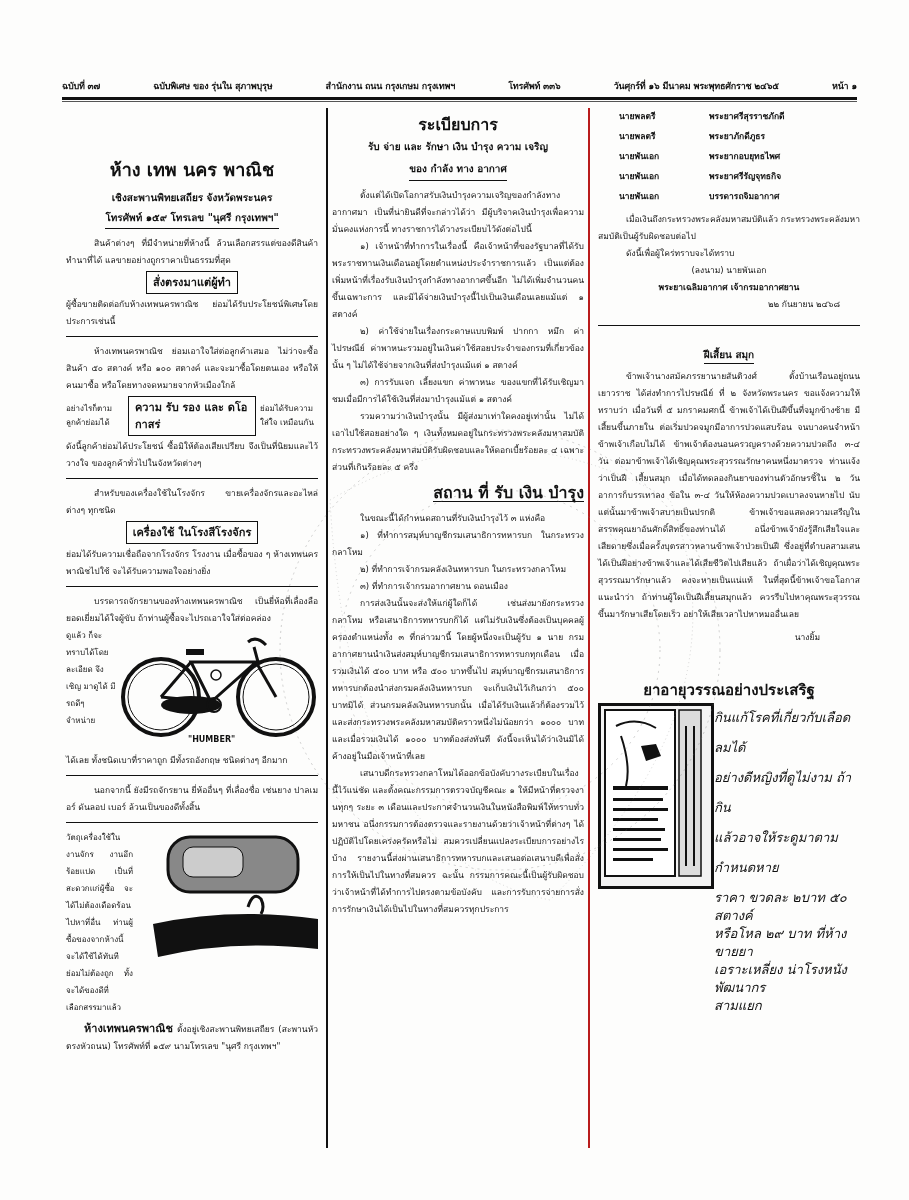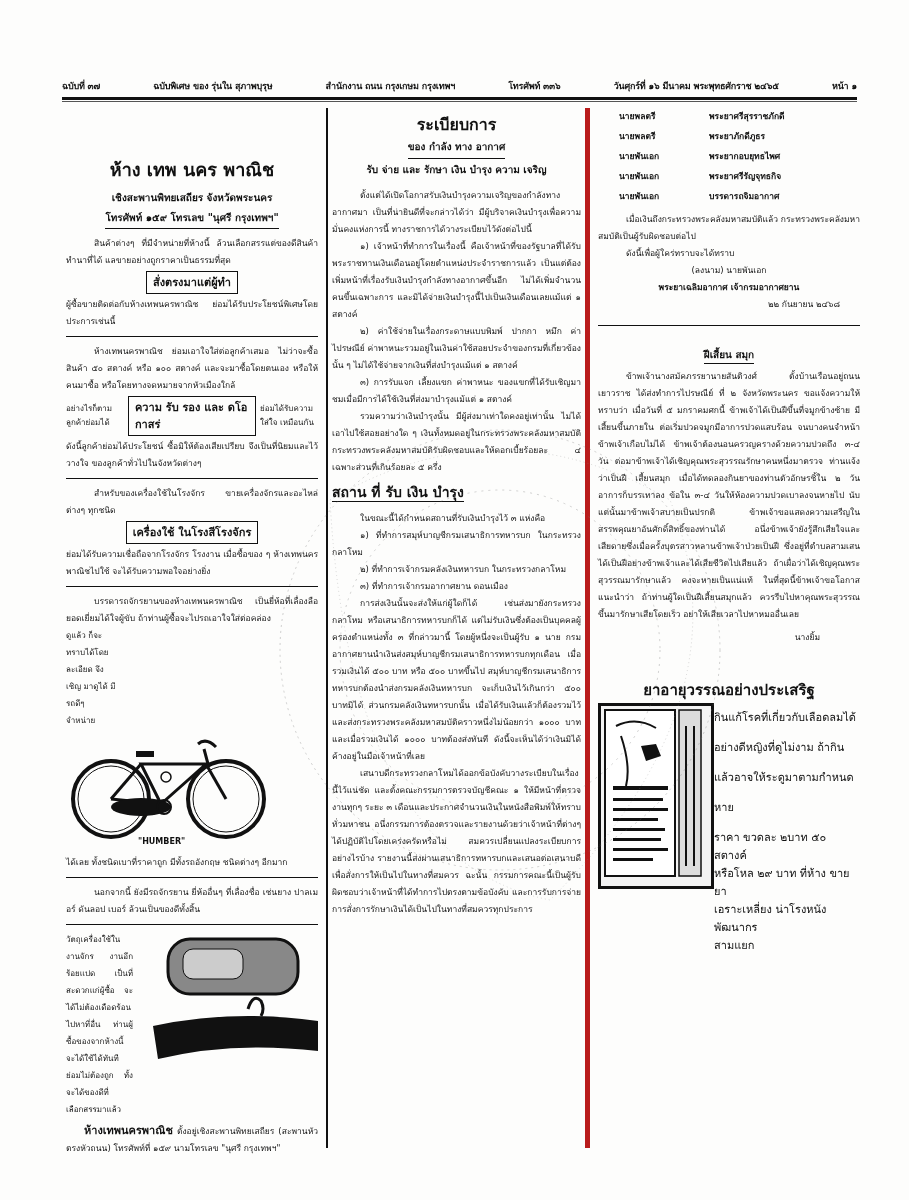--- a/index.html
+++ b/index.html
@@ -4,36 +4,36 @@
 <style>
   html,body{margin:0;padding:0;background:#fff;}
   body{width:909px;height:1200px;position:relative;overflow:hidden;font-family:"DejaVu Sans",sans-serif;color:#111;}
   .page{position:absolute;left:0;top:0;width:909px;height:1200px;background:#fdfdfc;}
   .masthead{position:absolute;left:62px;top:78px;width:795px;height:16px;display:flex;justify-content:space-between;align-items:center;font-size:9px;font-weight:bold;white-space:nowrap;letter-spacing:-0.2px;}
   .masthead span{display:inline-block;}
   .rule-top{position:absolute;left:62px;top:97px;width:795px;height:3px;background:#111;}
   .rule-top2{position:absolute;left:62px;top:101px;width:795px;height:1px;background:#555;}
   .col{position:absolute;top:104px;font-size:8.5px;line-height:17px;}
   .col-left{left:66px;width:252px;}
-  .col-mid{left:326px;width:264px;top:108px;border-left:2px solid #111;border-right:5px solid #b91c1c;padding:0 4px;height:1040px;box-sizing:border-box;}
+  .col-mid{left:326px;width:264px;top:108px;border-left:2px solid #111;border-right:2px solid #b91c1c;padding:0 4px;height:1040px;box-sizing:border-box;}
   .col-right{left:598px;width:262px;}
   .center{text-align:center;}
   .bold{font-weight:bold;}
   .headline{font-size:18px;font-weight:bold;text-align:center;margin:54px 0 6px 0;line-height:24px;}
   .sub{font-size:10px;font-weight:bold;text-align:center;line-height:20px;}
   .underline{border-bottom:1px solid #111;display:inline-block;}
   p{margin:0;text-align:justify;}
   .indent{text-indent:28px;}
   .hr{height:0;border-top:1.5px solid #111;margin:6px 0;}
   .boxed{display:inline-block;border:1.5px solid #111;padding:2px 6px;font-size:11px;font-weight:bold;margin:2px 4px;}
   .boxrow{display:flex;align-items:center;justify-content:space-between;}
   .boxrow .side{width:70px;font-size:8px;line-height:14px;}
   .mid-title{font-size:16px;font-weight:bold;text-align:center;margin-top:6px;line-height:22px;}
   .mid-sub{font-size:10px;font-weight:bold;text-align:center;line-height:22px;}
-  .section-title{font-size:14px;font-weight:bold;text-align:left;margin:8px 0;}
+  .section-title{font-size:16px;font-weight:bold;text-align:right;margin:8px 0;}
   .committee{display:grid;grid-template-columns:90px 130px;justify-content:center;row-gap:3px;font-size:8.5px;font-weight:bold;margin:4px 0 6px 0;}
   .right-title{font-size:11px;font-weight:bold;text-align:center;margin-top:4px;}
   .bike{width:200px;height:120px;}
   .adbox{position:relative;}
   .ad-title{font-size:15px;font-weight:bold;text-align:center;margin:8px 0 4px 0;}
   .med-box{width:110px;height:180px;border:3px solid #111;background:#f3f3f3;position:relative;}
   .speckle{position:absolute;pointer-events:none;opacity:0.35;}
 </style>
 </head>
 <body>
@@ -79,21 +79,21 @@
 
     <div>
       <p class="indent">สำหรับของเครื่องใช้ในโรงจักร ขายเครื่องจักรและอะไหล่ต่างๆ ทุกชนิด</p>
       <div class="center"><span class="boxed">เครื่องใช้ ในโรงสีโรงจักร</span></div>
       <p>ย่อมได้รับความเชื่อถือจากโรงจักร โรงงาน เมื่อซื้อของ ๆ ห้างเทพนครพาณิชไปใช้ จะได้รับความพอใจอย่างยิ่ง</p>
     </div>
     <div class="hr"></div>
 
     <div>
       <p class="indent">บรรดารถจักรยานของห้างเทพนครพาณิช เป็นยี่ห้อที่เลื่องลือ ยอดเยี่ยมได้ใจผู้ขับ ถ้าท่านผู้ซื้อจะไปรถเอาใจใส่ต่อคล่อง</p>
-      <div style="display:flex;align-items:flex-start;flex-direction:column;">
+      <div style="display:flex;align-items:flex-start;">
         <div style="width:50px;font-size:8px;line-height:17px;">ดูแล้ว ก็จะทราบได้โดยละเอียด จึงเชิญ มาดูได้ มีรถดีๆ จำหน่าย</div>
         <div style="position:relative;width:200px;height:125px;">
           <svg class="bike" viewBox="0 0 200 120">
             <circle cx="45" cy="70" r="38" fill="none" stroke="#111" stroke-width="4"></circle>
             <circle cx="45" cy="70" r="33" fill="none" stroke="#111" stroke-width="1"></circle>
             <circle cx="160" cy="70" r="38" fill="none" stroke="#111" stroke-width="4"></circle>
             <circle cx="160" cy="70" r="33" fill="none" stroke="#111" stroke-width="1"></circle>
             <path d="M45 70 L95 75 L140 35 L75 35 L95 75" fill="none" stroke="#111" stroke-width="3"></path>
             <path d="M140 35 L160 70" fill="none" stroke="#111" stroke-width="3"></path>
             <path d="M75 35 L45 70" fill="none" stroke="#111" stroke-width="3"></path>
@@ -125,22 +125,22 @@
     </div>
 
     <div style="margin-top:4px;">
       <p><span class="bold" style="font-size:11px;padding-left:18px;">ห้างเทพนครพาณิช</span>
       <span>ตั้งอยู่เชิงสะพานพิทยเสถียร (สะพานหัว ตรงหัวถนน) โทรศัพท์ที่ ๑๕๙ นามโทรเลข "นุศรี กรุงเทพฯ"</span></p>
     </div>
   </div>
 
   <div class="col col-mid">
     <div class="mid-title">ระเบียบการ</div>
+    <div class="mid-sub">รับ จ่าย และ รักษา เงิน บำรุง ความ เจริญ</div>
     <div class="mid-sub"><span class="underline">ของ กำลัง ทาง อากาศ</span></div>
-    <div class="mid-sub">รับ จ่าย และ รักษา เงิน บำรุง ความ เจริญ</div>
     <p class="indent" style="margin-top:6px">ตั้งแต่ได้เปิดโอกาสรับเงินบำรุงความเจริญของกำลังทางอากาศมา เป็นที่น่ายินดีที่จะกล่าวได้ว่า มีผู้บริจาคเงินบำรุงเพื่อความมั่นคงแห่งการนี้ ทางราชการได้วางระเบียบไว้ดังต่อไปนี้</p>
     <p class="indent">๑) เจ้าหน้าที่ทำการในเรื่องนี้ คือเจ้าหน้าที่ของรัฐบาลที่ได้รับพระราชทานเงินเดือนอยู่โดยตำแหน่งประจำราชการแล้ว เป็นแต่ต้องเพิ่มหน้าที่เรื่องรับเงินบำรุงกำลังทางอากาศขึ้นอีก ไม่ได้เพิ่มจำนวนคนขึ้นเฉพาะการ และมิได้จ่ายเงินบำรุงนี้ไปเป็นเงินเดือนเลยแม้แต่ ๑ สตางค์</p>
     <p class="indent">๒) ค่าใช้จ่ายในเรื่องกระดาษแบบพิมพ์ ปากกา หมึก ค่าไปรษณีย์ ค่าพาหนะรวมอยู่ในเงินค่าใช้สอยประจำของกรมที่เกี่ยวข้องนั้น ๆ ไม่ได้ใช้จ่ายจากเงินที่ส่งบำรุงแม้แต่ ๑ สตางค์</p>
     <p class="indent">๓) การรับแจก เลี้ยงแขก ค่าพาหนะ ของแขกที่ได้รับเชิญมาชมเมื่อมีการได้ใช้เงินที่ส่งมาบำรุงแม้แต่ ๑ สตางค์</p>
     <p class="indent">รวมความว่าเงินบำรุงนั้น มีผู้ส่งมาเท่าใดคงอยู่เท่านั้น ไม่ได้เอาไปใช้สอยอย่างใด ๆ เงินทั้งหมดอยู่ในกระทรวงพระคลังมหาสมบัติ กระทรวงพระคลังมหาสมบัติรับผิดชอบและให้ดอกเบี้ยร้อยละ ๔ เฉพาะส่วนที่เกินร้อยละ ๕ ครึ่ง</p>
     <div class="section-title"><span class="underline">สถาน ที่ รับ เงิน บำรุง</span></div>
     <p class="indent">ในขณะนี้ได้กำหนดสถานที่รับเงินบำรุงไว้ ๓ แห่งคือ</p>
     <p class="indent">๑) ที่ทำการสมุห์บาญชีกรมเสนาธิการทหารบก ในกระทรวงกลาโหม</p>
     <p class="indent">๒) ที่ทำการเจ้ากรมคลังเงินทหารบก ในกระทรวงกลาโหม</p>
     <p class="indent">๓) ที่ทำการเจ้ากรมอากาศยาน ดอนเมือง</p>
@@ -186,21 +186,21 @@
             <rect x="12" y="102" width="55" height="3" fill="#111"></rect>
             <rect x="12" y="112" width="45" height="3" fill="#111"></rect>
             <rect x="12" y="122" width="52" height="3" fill="#111"></rect>
             <rect x="12" y="132" width="48" height="3" fill="#111"></rect>
             <rect x="12" y="142" width="55" height="3" fill="#111"></rect>
             <rect x="12" y="152" width="40" height="3" fill="#111"></rect>
             <rect x="84" y="20" width="2" height="140" fill="#111"></rect>
             <rect x="92" y="20" width="2" height="140" fill="#111"></rect>
           </svg>
         </div>
-        <div style="flex:1;padding-left:0;font-size:11px;line-height:30px;">
+        <div style="flex:1;padding-left:0;font-size:13px;line-height:30px;font-style:italic;">
           <div>กินแก้โรคที่เกี่ยวกับเลือดลมได้</div>
           <div>อย่างดีหญิงที่ดูไม่งาม ถ้ากิน</div>
           <div>แล้วอาจให้ระดูมาตามกำหนดหาย</div>
           <div style="line-height:18px;margin-top:6px;">
             <div>ราคา ขวดละ ๒บาท ๕๐ สตางค์</div>
             <div>หรือโหล ๒๙ บาท ที่ห้าง ขายยา</div>
             <div>เอราะเหลี่ยง น่าโรงหนังพัฒนากร</div>
             <div>สามแยก</div>
           </div>
         </div>

